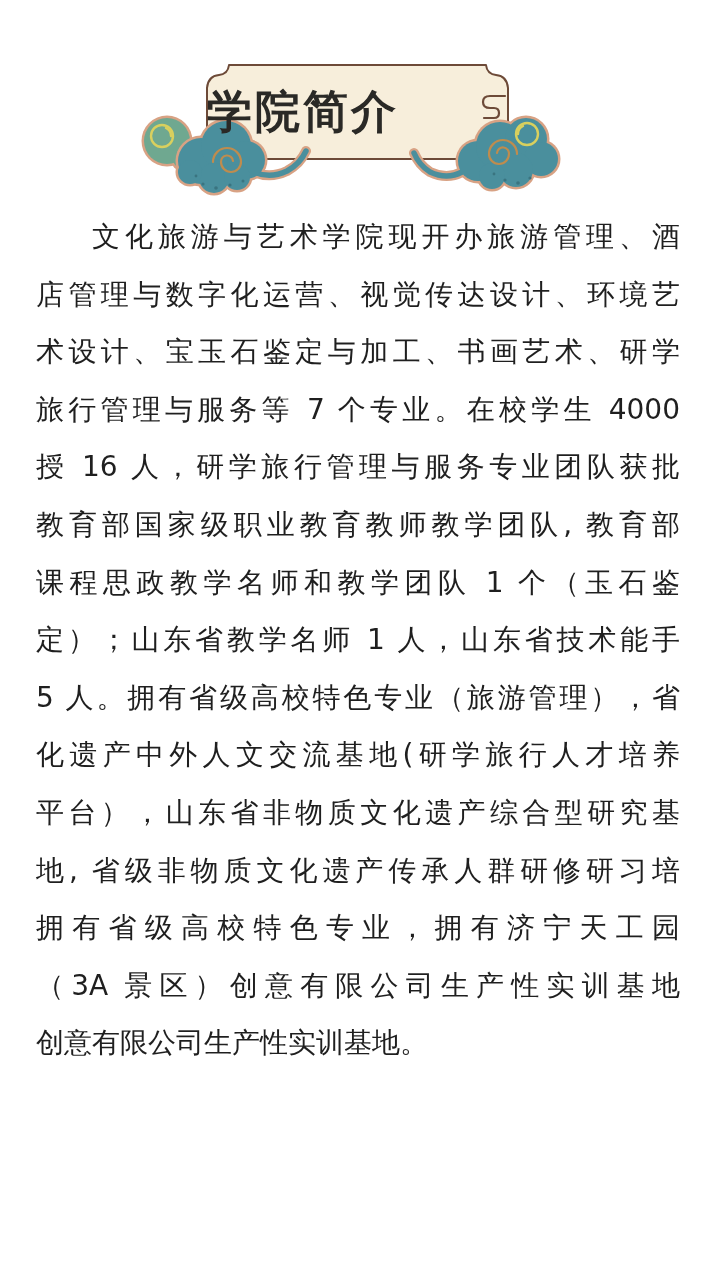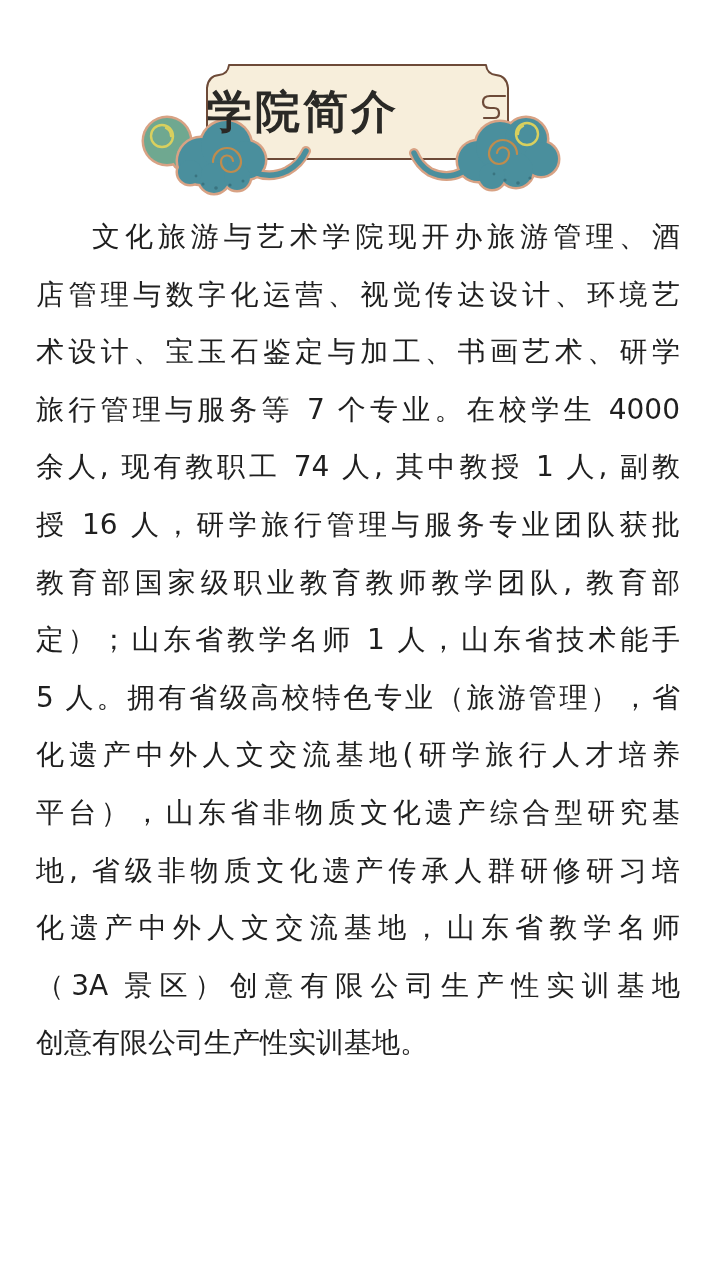--- a/index.html
+++ b/index.html
@@ -133,26 +133,26 @@
     </g>
   </svg>
 
   <div class="banner-title">学院简介</div>
 
   <div class="article">
     <div class="line first">文化旅游与艺术学院现开办旅游管理、酒</div>
     <div class="line">店管理与数字化运营、视觉传达设计、环境艺</div>
     <div class="line">术设计、宝玉石鉴定与加工、书画艺术、研学</div>
     <div class="line">旅行管理与服务等 7 个专业。在校学生 4000</div>
-    <div class="line">余人, 现有教职工 74 人, 其中教授 1 人, 副教</div>
     <div class="line">授 16 人，研学旅行管理与服务专业团队获批</div>
     <div class="line">教育部国家级职业教育教师教学团队, 教育部</div>
+    <div class="line">课程思政教学名师和教学团队 1 个（玉石鉴</div>
     <div class="line">定）；山东省教学名师 1 人，山东省技术能手</div>
     <div class="line">5 人。拥有省级高校特色专业（旅游管理），省</div>
     <div class="line">化遗产中外人文交流基地(研学旅行人才培养</div>
     <div class="line">平台），山东省非物质文化遗产综合型研究基</div>
     <div class="line">地, 省级非物质文化遗产传承人群研修研习培</div>
-    <div class="line">化遗产中外人文交流基地，山东省教学名师</div>
+    <div class="line">拥有省级高校特色专业，拥有济宁天工园</div>
     <div class="line">（3A 景区）创意有限公司生产性实训基地</div>
     <div class="line last">创意有限公司生产性实训基地。</div>
   </div>
 
 </div>
 
 </body></html>

